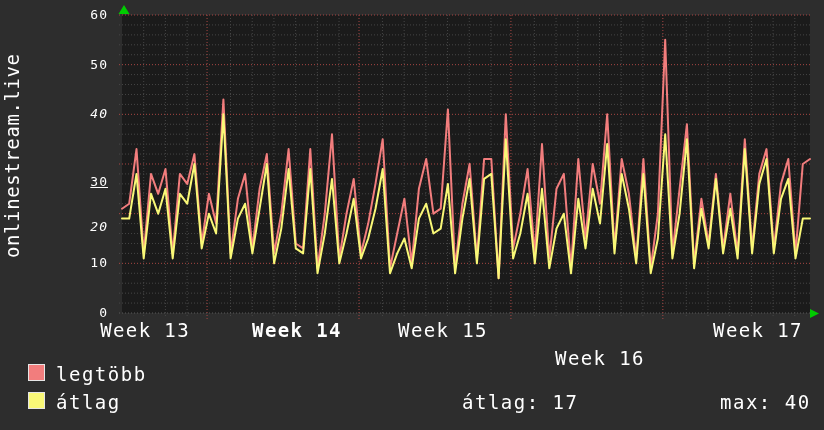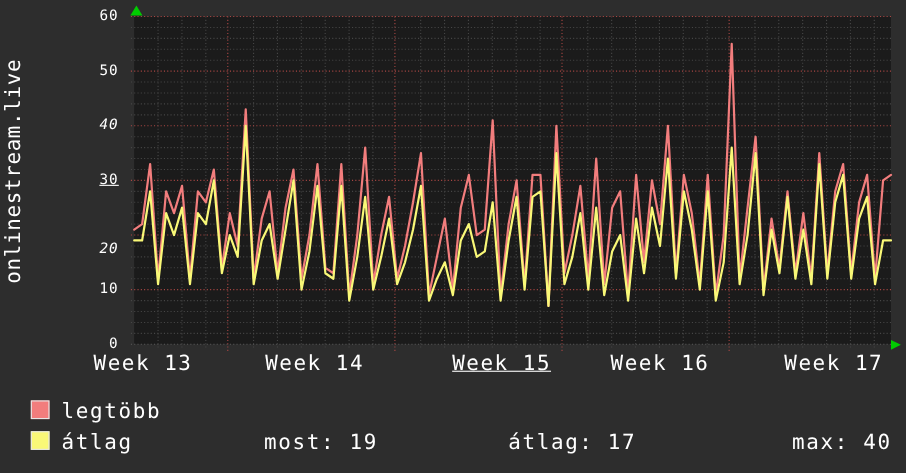--- a/index.html
+++ b/index.html
@@ -107,35 +107,34 @@
       <polygon points="124,5 118.5,14 129.5,14" fill="#00cc00"></polygon>
       <polygon points="819,313.5 810,309 810,318" fill="#00cc00"></polygon>
     </svg>
 
   <div class="left-title">onlinestream.live</div>
 
   <div id="y-labels">
       <div class="y-label" style="top: 303px;">0</div>
       <div class="y-label" style="top: 253.333px;">10</div>
       <div class="y-label" style="top: 217px; font-style: italic;">20</div>
-      <div class="y-label" style="top: 154px; text-decoration: underline;">30</div>
+      <div class="y-label" style="top: 172px; text-decoration: underline;">30</div>
       <div class="y-label" style="top: 104.333px; font-style: italic;">40</div>
       <div class="y-label" style="top: 54.6667px;">50</div>
       <div class="y-label" style="top: 5px;">60</div>
     </div>
   <div id="x-labels">
-      <div class="x-label" style="left: 70px;">Week 13</div>
-      <div class="x-label" style="left: 226px;">Week 14</div>
-      <div class="x-label" style="left: 396px; text-decoration: underline;">Week 15</div>
-      <div class="x-label" style="left: 540px;">Week 16</div>
+      <div class="x-label" style="left: 70px; text-align: right;">Week 13</div>
+      <div class="x-label" style="left: 237px; font-weight: bold;">Week 14</div>
+      <div class="x-label" style="left: 383px;">Week 15</div>
+      <div class="x-label" style="left: 540px; margin-top: 28px;">Week 16</div>
       <div class="x-label" style="left: 698px;">Week 17</div>
     </div>
 
   <div class="legend-swatch" style="top: 364px; background: rgb(242, 125, 125);"></div>
   <div class="legend-text" style="left:56px;top:363px">legtöbb</div>
 
   <div class="legend-swatch" style="top: 392px; background: rgb(249, 248, 119);"></div>
   <div class="legend-text" style="left:56px;top:391px">átlag</div>
 
-  <div class="legend-text" style="left:240px;top:391px">most: 19</div>
   <div class="legend-text" style="left:462px;top:391px">átlag: 17</div>
   <div class="legend-text" style="left:720px;top:391px">max: 40</div>
 </div>
 
 </body></html>

